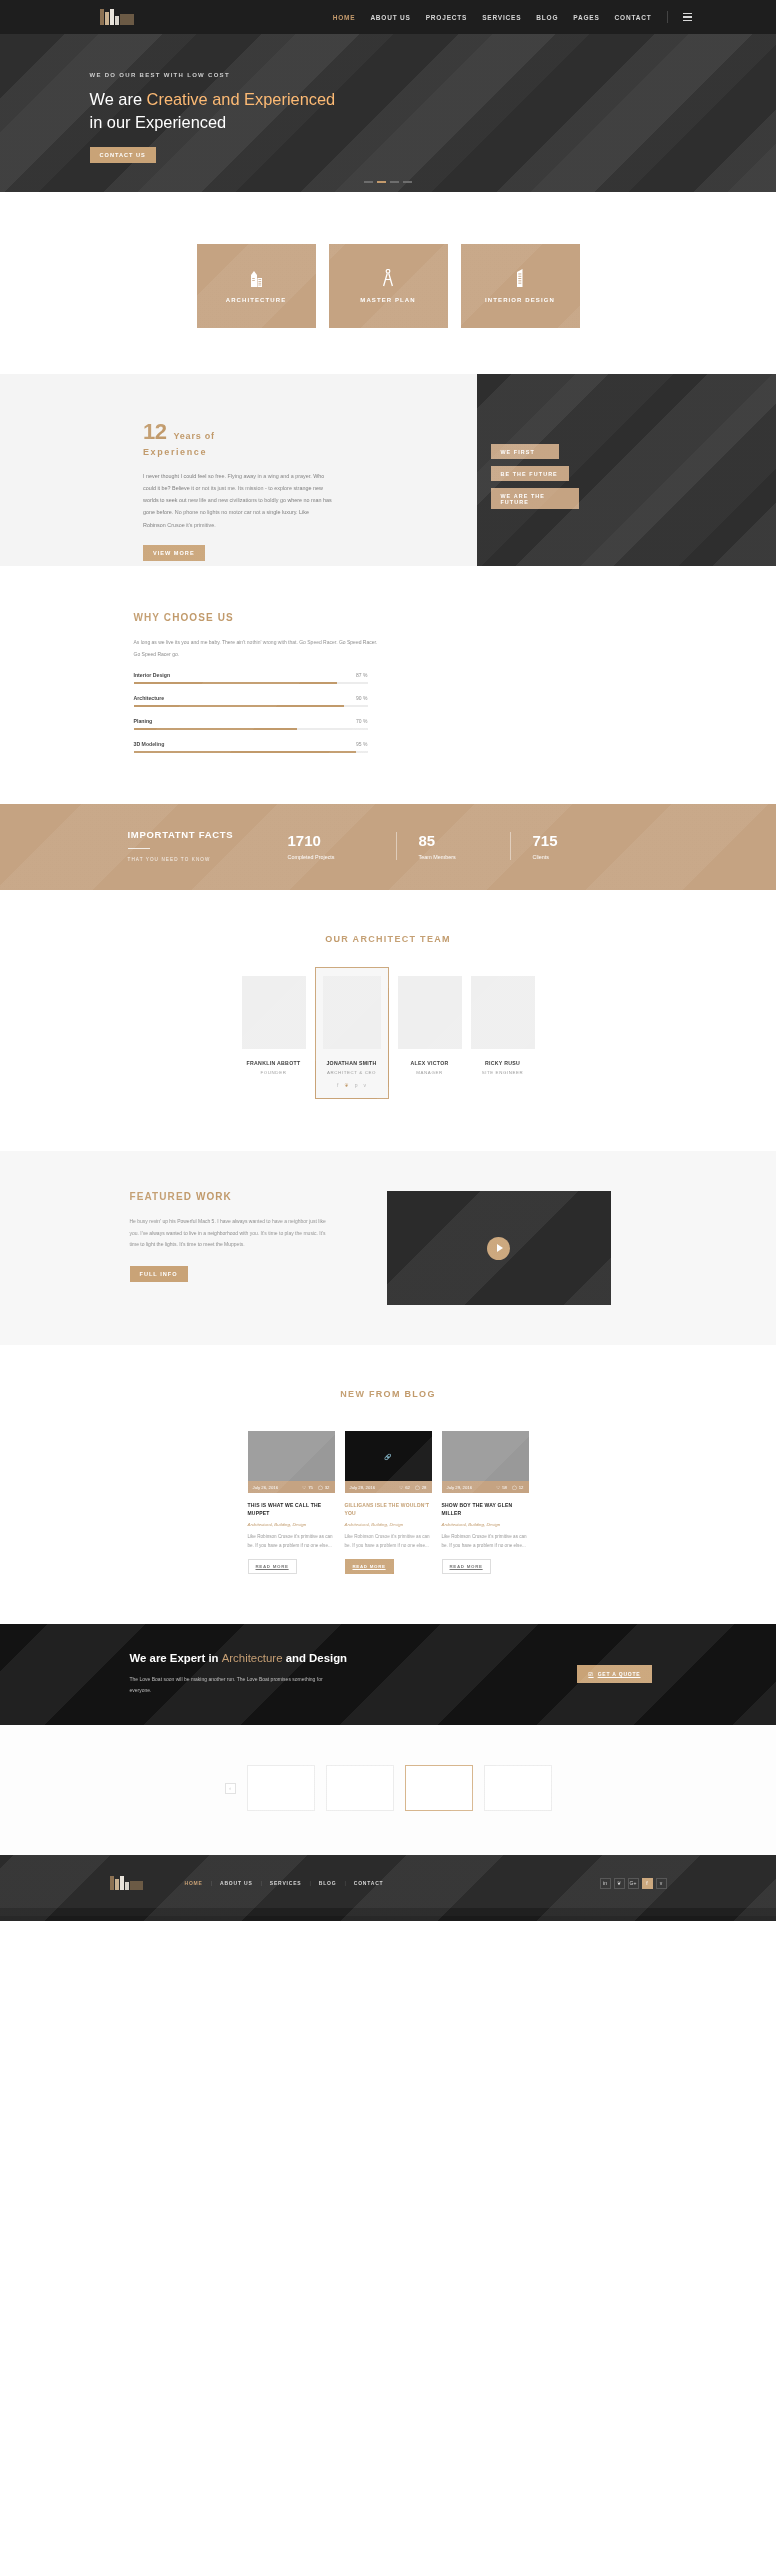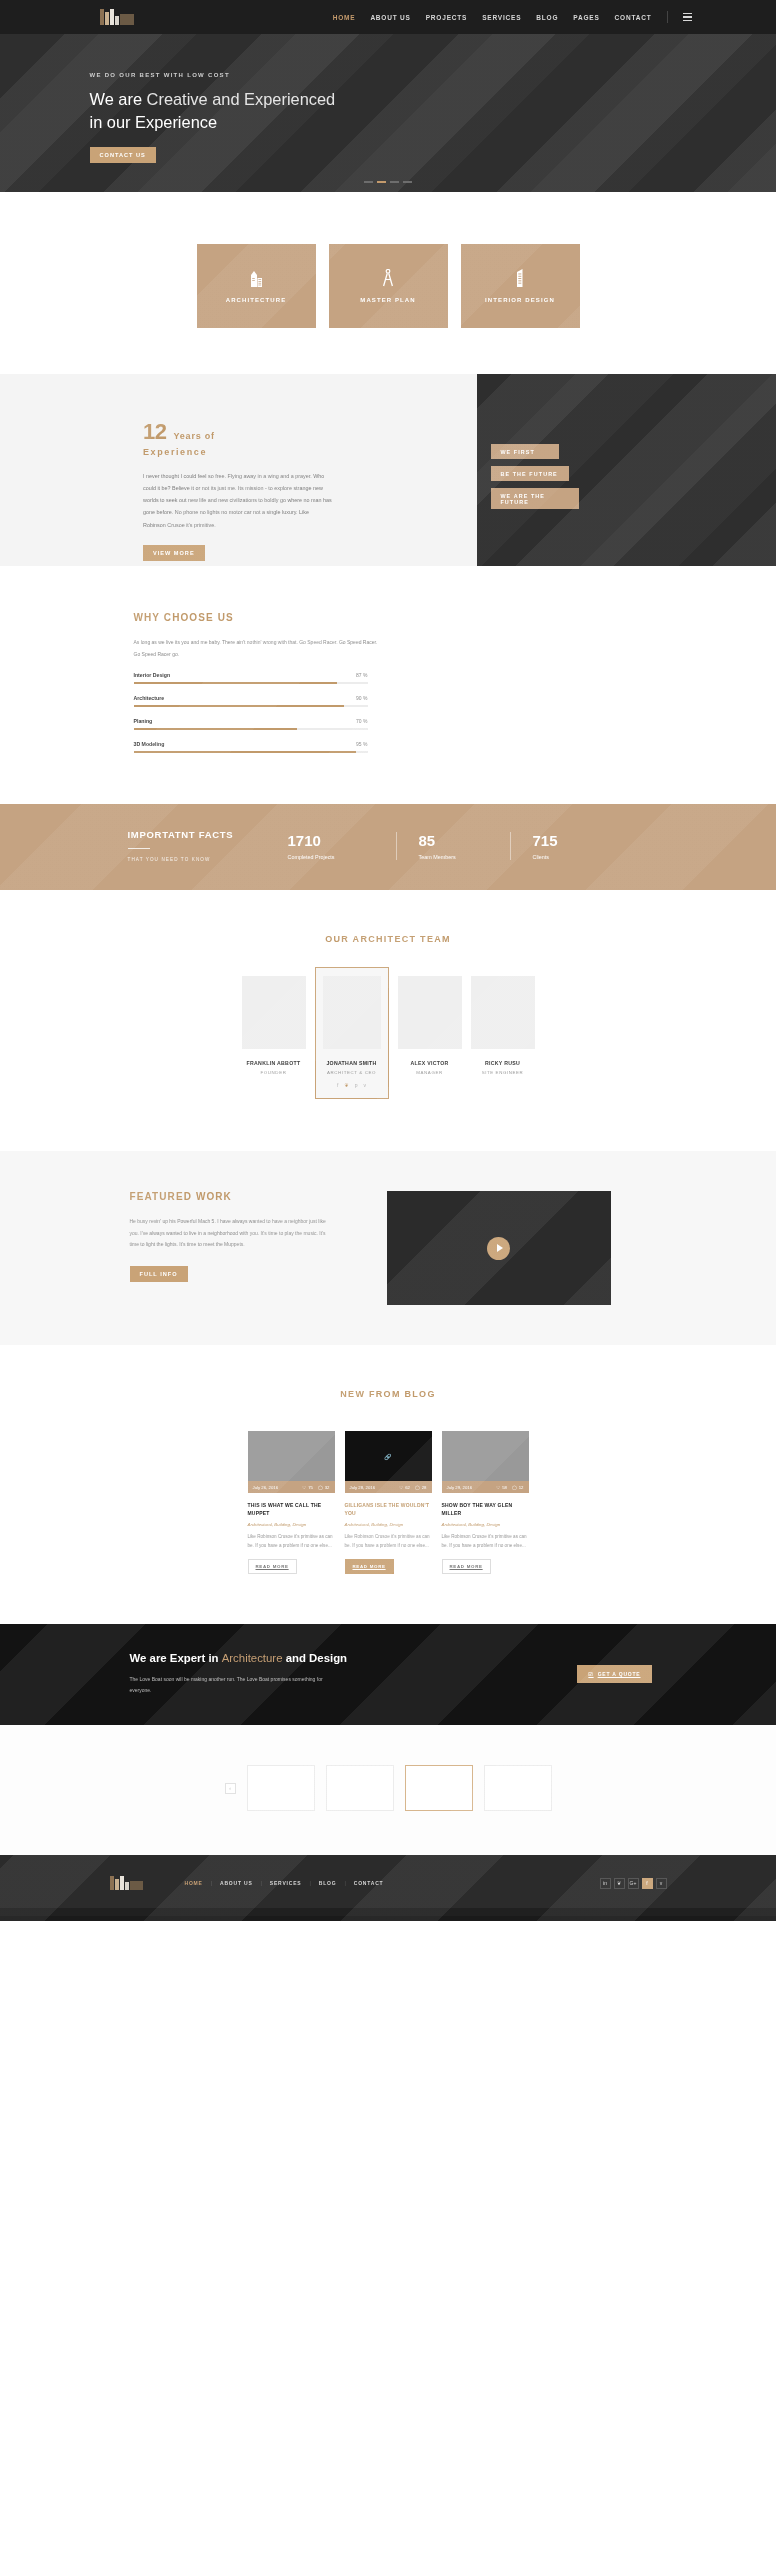--- a/index.html
+++ b/index.html
@@ -42,21 +42,21 @@
   .burger { display:flex; flex-direction:column; gap:2px; }
   .burger span { display:block; width:9px; height:1.4px; background:#d8d8d8; }
 
   
   .hero {
     background:#2e2e2e; height:158px; position:relative; overflow:hidden;
   }
   .hero-inner { width:597px; margin:0 auto; padding-top:38px; position:relative; z-index:4;}
   .hero-kicker { color:#cfcfcf; font-size:6px; letter-spacing:1.3px; font-weight:bold; text-transform:uppercase; }
   .hero-title { margin-top:10px; font-size:16.4px; line-height:1.38; color:#fff; font-weight:normal;}
-  .hero-title .accent { color:#e5e5e5; }
+  .hero-title .accent { color:#fdba74; }
   .btn {
     display:inline-block; background:#c9a377; color:#fff; font-size:5.6px;
     letter-spacing:1px; font-weight:bold; padding:5px 10px; text-transform:uppercase;
     text-decoration:none; border:none; cursor:pointer;
   }
   .hero-btn { margin-top:14px; }
   .hero-dots { position:absolute; bottom:9px; left:0; right:0; display:flex; justify-content:center; gap:4px; z-index:4;}
   .hero-dots i { width:9px; height:2px; background:#6d6d6d; display:block; }
   .hero-dots i.on { background:#c49a6c; }
 
@@ -227,21 +227,21 @@
     </nav>
   </div>
 </header>
 
 <section class="hero">
   <div class="wm"></div>
   <div class="hero-inner">
     <div class="hero-kicker">WE DO OUR BEST WITH LOW COST</div>
     <h1 class="hero-title">
       <span>We are </span><span class="accent">Creative and Experienced</span><br>
-      <span>in our Experience</span>
+      <span>in our Experienced</span>
     </h1>
     <a href="#" class="btn hero-btn">CONTACT US</a>
   </div>
   <div class="hero-dots">
     <i></i>
     <i class="on"></i>
     <i></i>
     <i></i>
   </div>
 </section>

